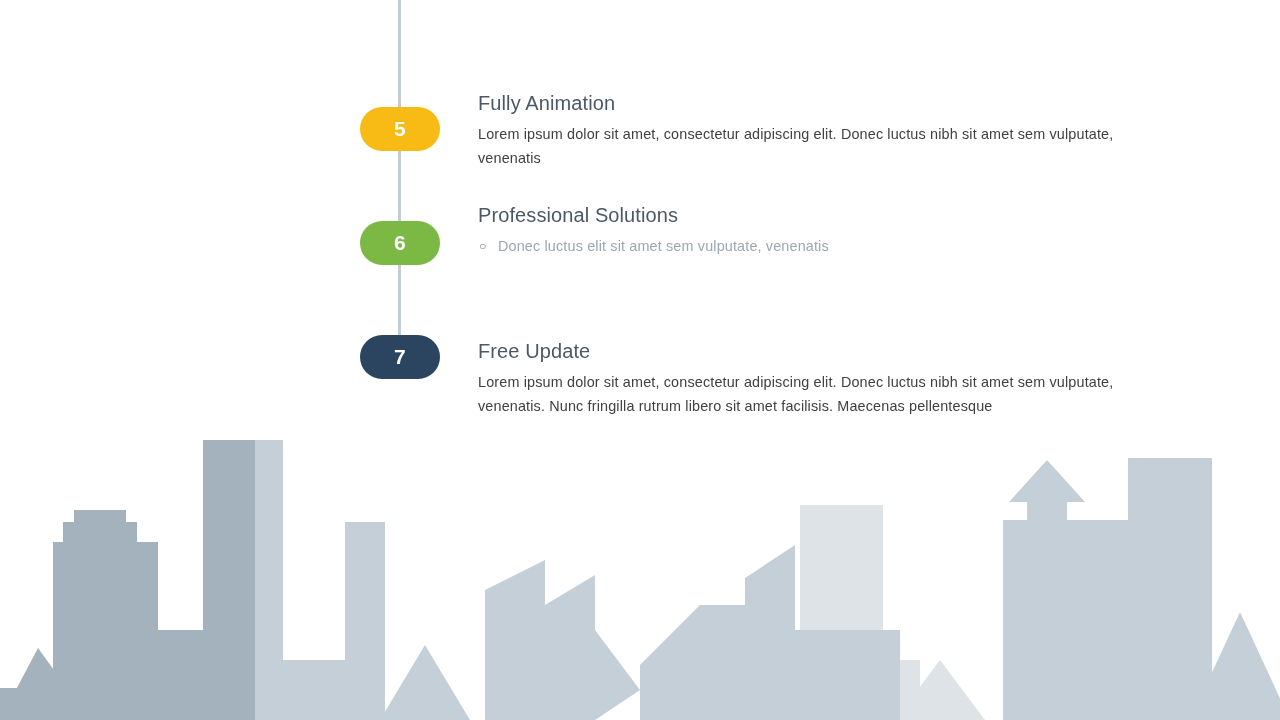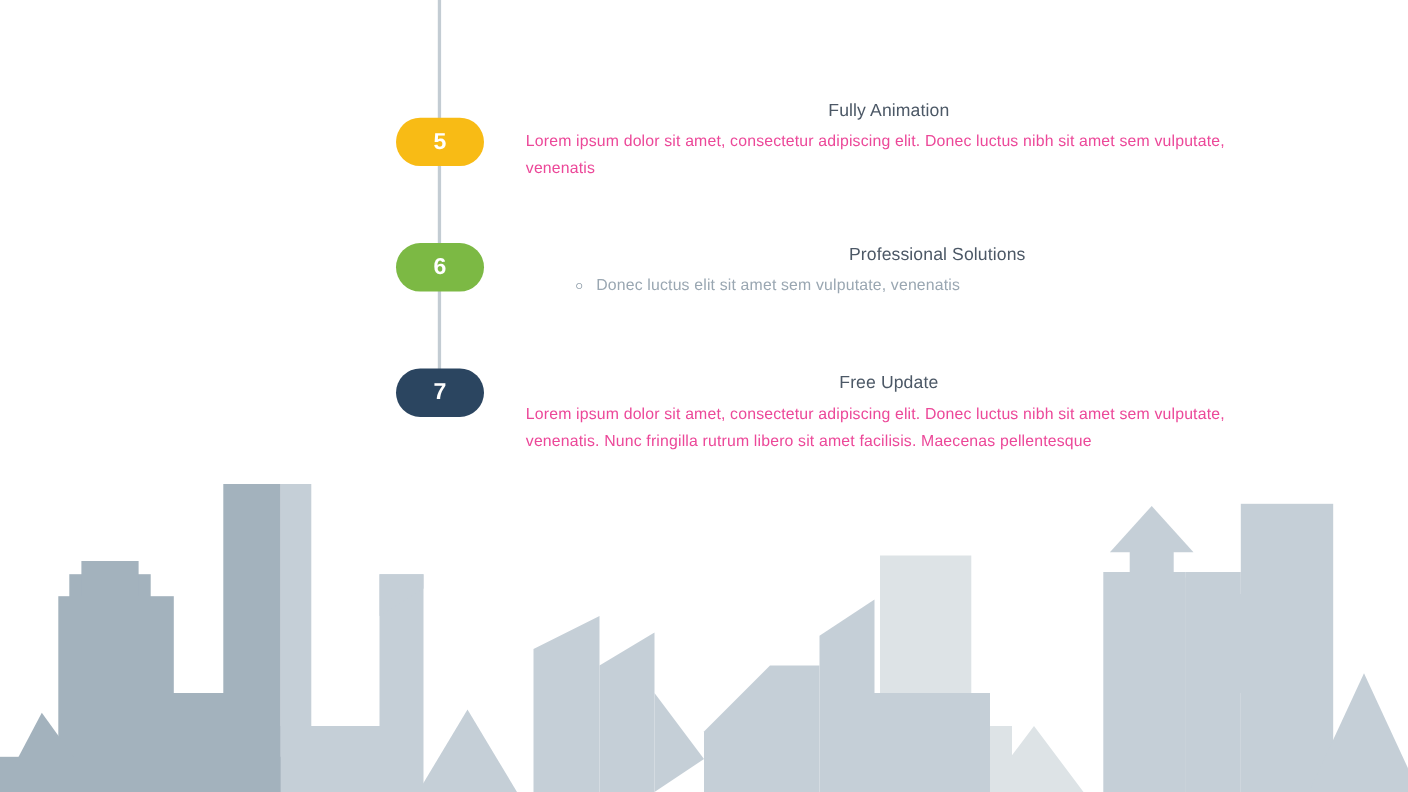--- a/index.html
+++ b/index.html
@@ -49,33 +49,32 @@
     box-sizing: border-box;
   }
 
   .item-body {
     position: absolute;
     left: 478px;
     width: 660px;
   }
 
   .item-title {
-    font-size: 16px;
+    font-size: 20px;
     font-weight: 400;
     color: #4c5866;
     letter-spacing: 0.1px;
     line-height: 1.15;
     margin: 0 0 7px 0;
     white-space: nowrap;
-    text-align: center;
   }
 
   .item-desc {
     font-size: 14.4px;
-    color: #ec4899;
+    color: #404040;
     line-height: 24px;
     letter-spacing: 0.15px;
     margin: 0;
   }
 
   .bullet-list {
     list-style: none;
     margin: 0;
     padding: 0;
   }
@@ -117,21 +116,21 @@
   <div class="item-body" style="top:92px;">
     <h3 class="item-title">Fully Animation</h3>
     <p class="item-desc">Lorem ipsum dolor sit amet, consectetur adipiscing elit. Donec luctus nibh sit amet sem vulputate, venenatis</p>
   </div>
 </div>
 
 <div class="timeline-item">
   <div class="badge" id="badge-6" style="top: 221px; background: rgb(124, 185, 68);">
     <span>6</span>
   </div>
-  <div class="item-body" style="top:223px;margin-left:44px;">
+  <div class="item-body" style="top:204px;">
     <h3 class="item-title">Professional Solutions</h3>
     <ul class="bullet-list">
       <li>
         <span class="bullet-marker">○</span>
       </li>
       <li>
         <span class="bullet-marker">○</span>
         <span>Donec luctus elit sit amet sem vulputate, venenatis</span>
       </li>
     </ul>

